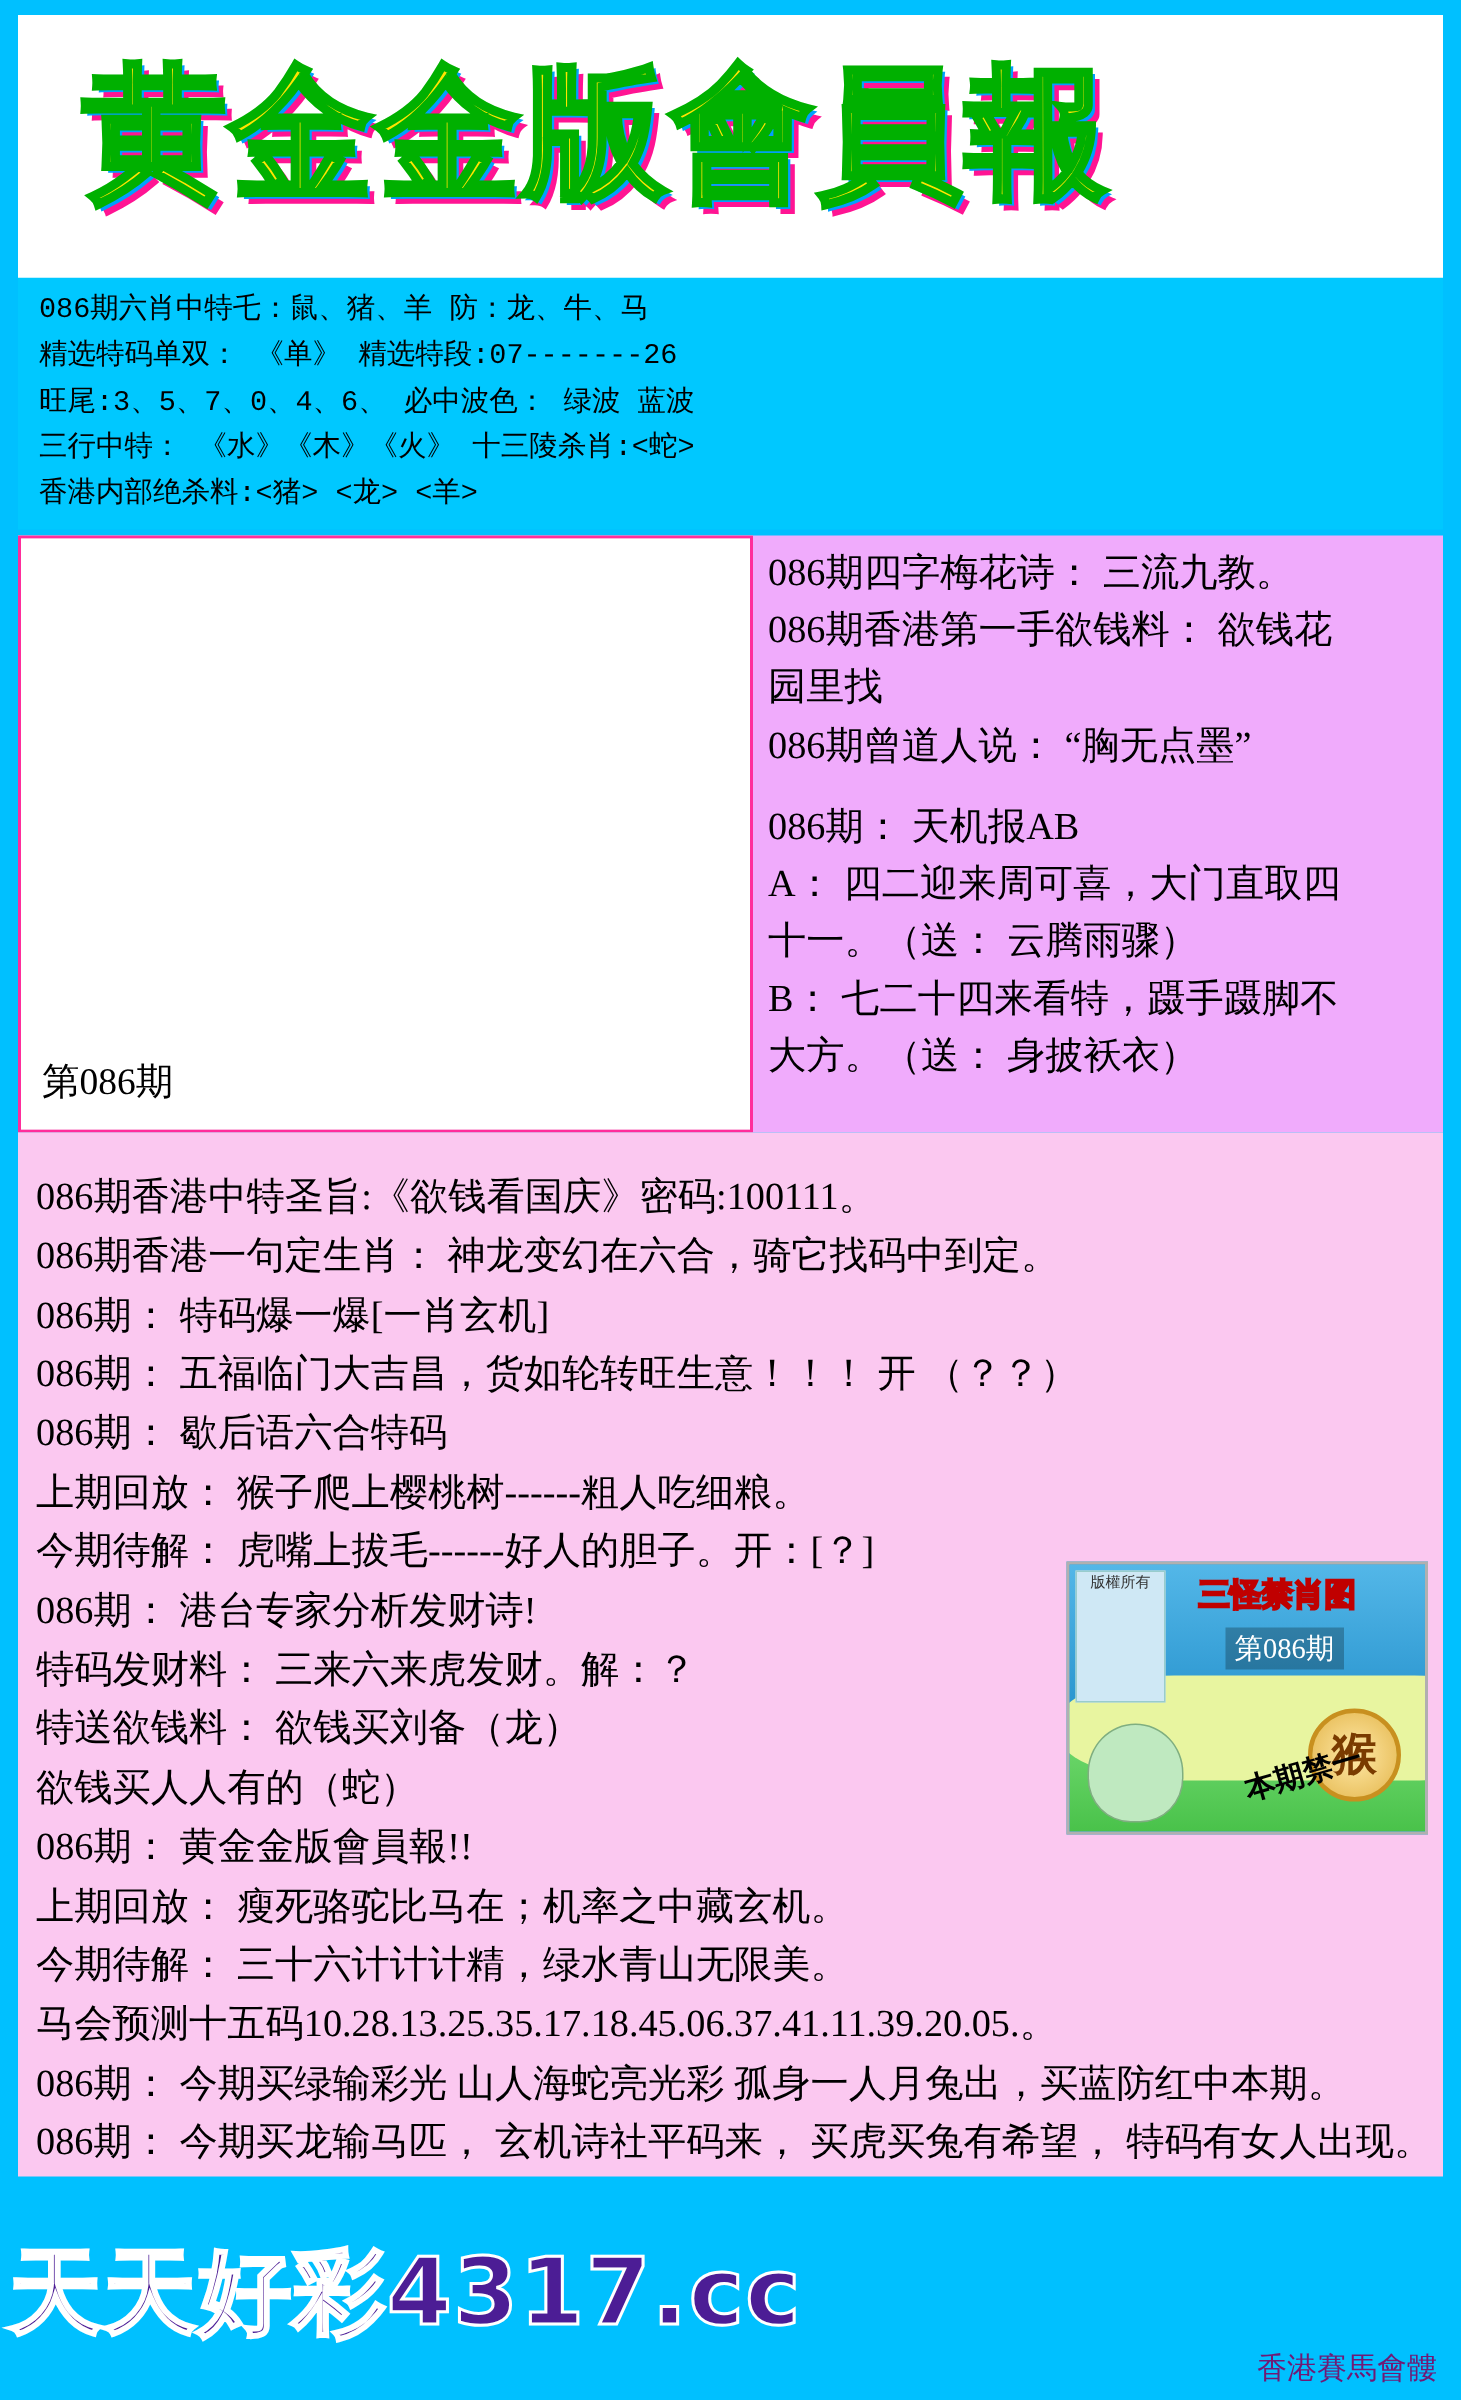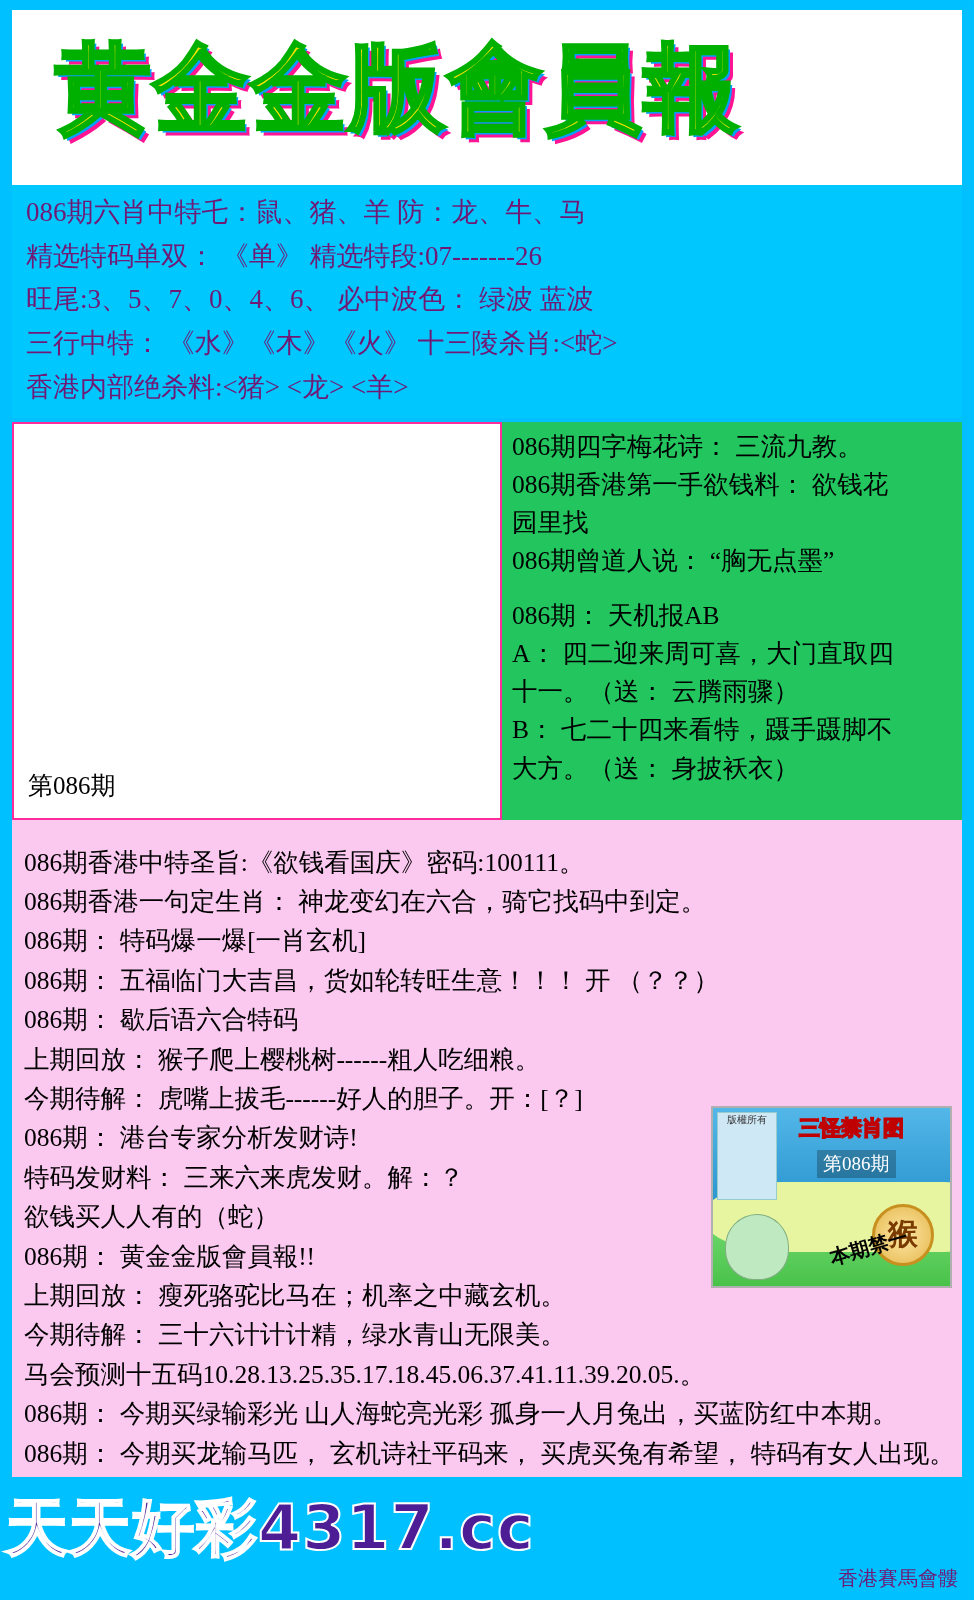--- a/index.html
+++ b/index.html
@@ -41,44 +41,45 @@
   .t-shadow { color: #ff1493; transform: translate(6px, 6px); }
   .t-mid    { color: #00a0ff; transform: translate(3px, 3px); }
   .t-front  { color: #ffe400; -webkit-text-stroke: 3px #00b000; }
 
   
   .info-block {
     background: #00c8ff;
     padding: 6px 14px 8px 14px;
   }
   .info-line {
-    font-size: 27px;
+    font-size: 19px;
     line-height: 1.62;
-    color: #701a75;
-    white-space: nowrap;
+    color: #000000;
+    white-space: nowrap;
+    font-family: Liberation Mono, monospace;
   }
 
   
   .mid-row { display: flex; align-items: stretch; margin-top: 4px; }
   .cartoon {
     position: relative;
     width: 490px;
     height: 398px;
     background: #ffffff;
     border: 2px solid #ff2d9b;
     overflow: hidden;
   }
   .cart-sky { position: absolute; inset: 0; background: #ffffff; }
   .cart-label {
     position: absolute; left: 14px; bottom: 16px;
     font-size: 25px; color: #000;
   }
   .yellow-panel {
     flex: 1;
-    background: #22c55e;
+    background: #f0abfc;
     padding: 6px 8px 6px 10px;
   }
   .yp-line { font-size: 25.5px; line-height: 1.5; color: #000; }
   .yp-gap { height: 16px; }
 
   
   .pink-body {
     background: #fbc8f0;
     padding: 23px 12px 4px 12px;
     position: relative;
@@ -241,20 +242,21 @@
   <div class="pink-body">
     <div class="pb-line">086期香港中特圣旨:《欲钱看国庆》密码:100111。</div>
     <div class="pb-line">086期香港一句定生肖： 神龙变幻在六合，骑它找码中到定。</div>
     <div class="pb-line">086期： 特码爆一爆[一肖玄机]</div>
     <div class="pb-line">086期： 五福临门大吉昌，货如轮转旺生意！！！ 开 （？？）</div>
     <div class="pb-line">086期： 歇后语六合特码</div>
     <div class="pb-line">上期回放： 猴子爬上樱桃树------粗人吃细粮。</div>
     <div class="pb-line">今期待解： 虎嘴上拔毛------好人的胆子。开：[？]</div>
     <div class="pb-line">086期： 港台专家分析发财诗!</div>
     <div class="pb-line">特码发财料： 三来六来虎发财。解：？</div>
+    <div class="pb-line">特送欲钱料： 欲钱买刘备（龙）</div>
     <div class="pb-line">欲钱买人人有的（蛇）</div>
     <div class="pb-line">086期： 黄金金版會員報!!</div>
     <div class="pb-line">上期回放： 瘦死骆驼比马在；机率之中藏玄机。</div>
     <div class="pb-line">今期待解： 三十六计计计精，绿水青山无限美。</div>
     <div class="pb-line">马会预测十五码10.28.13.25.35.17.18.45.06.37.41.11.39.20.05.。</div>
     <div class="footer-lines">
       <div class="pb-line">086期： 今期买绿输彩光 山人海蛇亮光彩 孤身一人月兔出，买蓝防红中本期。</div>
       <div class="pb-line">086期： 今期买龙输马匹， 玄机诗社平码来， 买虎买兔有希望， 特码有女人出现。</div>
     </div>
 

